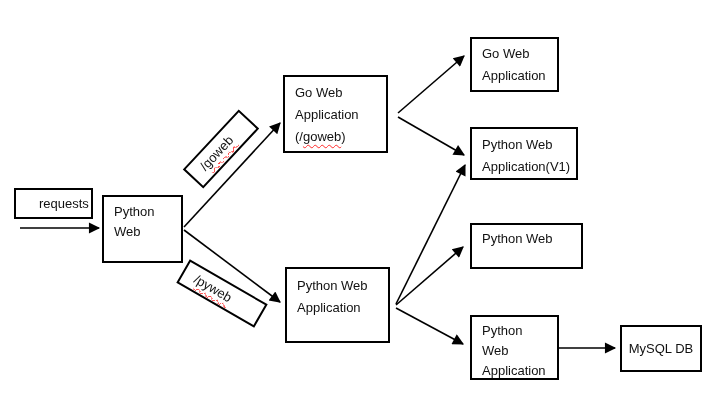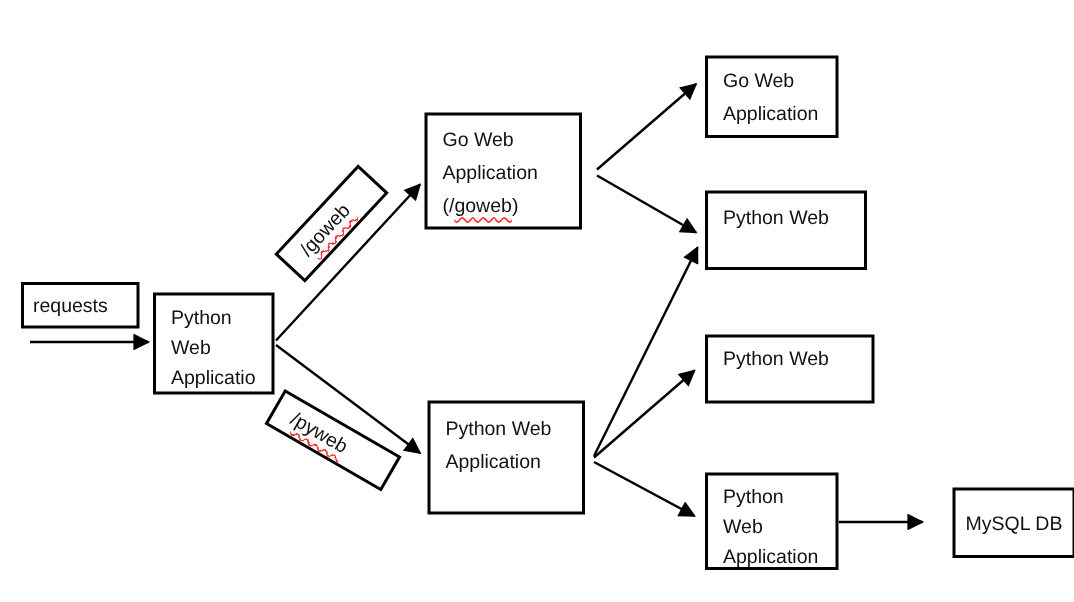--- a/index.html
+++ b/index.html
@@ -30,31 +30,31 @@
   .vcenter { display: flex; align-items: center; }
   .hcenter { justify-content: center; }
   .wavy {
     text-decoration-line: underline;
     text-decoration-style: wavy;
     text-decoration-color: #ff2a2a;
     text-decoration-thickness: 1px;
     text-underline-offset: 3px;
   }
   
-  #n-requests   { left: 14px;  top: 188px; width: 79px;  height: 31px; padding-left: 6px; }
+  #n-requests   { left: 14px;  top: 188px; width: 79px;  height: 31px; padding-left: 23px; }
   #n-router     { left: 102px; top: 195px; width: 81px;  height: 68px; line-height: 20px; padding-top: 5px; }
   #n-goweb      { left: 180px; top: 135px; width: 82px;  height: 28px; transform: rotate(-47deg); padding-left: 12px; }
   #n-pyweb      { left: 177px; top: 280px; width: 90px;  height: 27px; transform: rotate(30deg);  padding-left: 12px; }
   #n-goapp      { left: 283px; top: 75px;  width: 105px; height: 78px; padding-top: 5px; }
   #n-pyapp      { left: 285px; top: 267px; width: 105px; height: 76px; padding-top: 6px; }
   #n-gowebapp   { left: 470px; top: 37px;  width: 89px;  height: 55px; padding-top: 4px; }
   #n-pyv1       { left: 470px; top: 127px; width: 108px; height: 53px; padding-top: 5px; }
   #n-pyv2       { left: 470px; top: 223px; width: 113px; height: 46px; padding-top: 3px; }
   #n-pydbapp    { left: 470px; top: 315px; width: 89px;  height: 65px; line-height: 20px; padding-top: 4px; }
-  #n-mysql      { left: 620px; top: 325px; width: 82px;  height: 47px; margin-left: 15px; }
+  #n-mysql      { left: 620px; top: 325px; width: 82px;  height: 47px; }
 </style>
 </head>
 <body>
 
 <div class="canvas">
 
   <svg class="edges-layer" width="716" height="401" viewBox="0 0 716 401">
     <defs>
       <marker id="arw" viewBox="0 0 10 10" refX="9" refY="5" markerWidth="10" markerHeight="7" orient="auto-start-reverse">
         <path d="M0,0 L10,5 L0,10 Z" fill="#000000"></path>
@@ -73,21 +73,20 @@
     </g>
   </svg>
 
   <div class="node vcenter" id="n-requests">
     <span class="ln">requests</span>
   </div>
 
   <div class="node pad" id="n-router">
     <div class="ln">Python</div>
     <div class="ln">Web</div>
-    <div class="ln">Applicatio</div>
   </div>
 
   <div class="node vcenter" id="n-goweb">
     <span class="ln"><span>/</span><span class="wavy">goweb</span></span>
   </div>
 
   <div class="node vcenter" id="n-pyweb">
     <span class="ln"><span>/</span><span class="wavy">pyweb</span></span>
   </div>
 
@@ -102,20 +101,21 @@
     <div class="ln">Application</div>
   </div>
 
   <div class="node pad" id="n-gowebapp">
     <div class="ln">Go Web</div>
     <div class="ln">Application</div>
   </div>
 
   <div class="node pad" id="n-pyv1">
     <div class="ln">Python Web</div>
+    <div class="ln">Application(V1)</div>
   </div>
 
   <div class="node pad" id="n-pyv2">
     <div class="ln">Python Web</div>
   </div>
 
   <div class="node pad" id="n-pydbapp">
     <div class="ln">Python</div>
     <div class="ln">Web</div>
     <div class="ln">Application</div>

